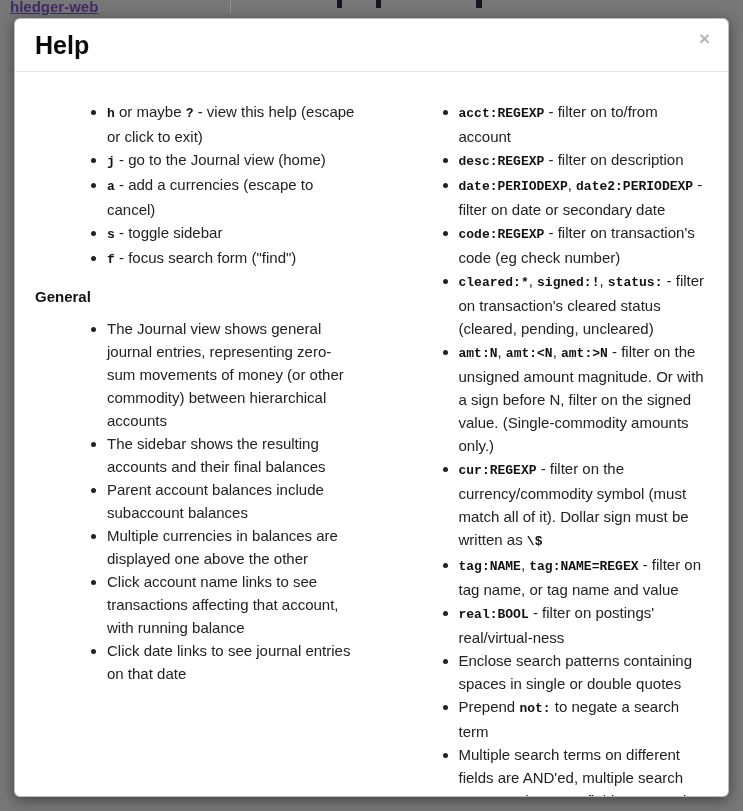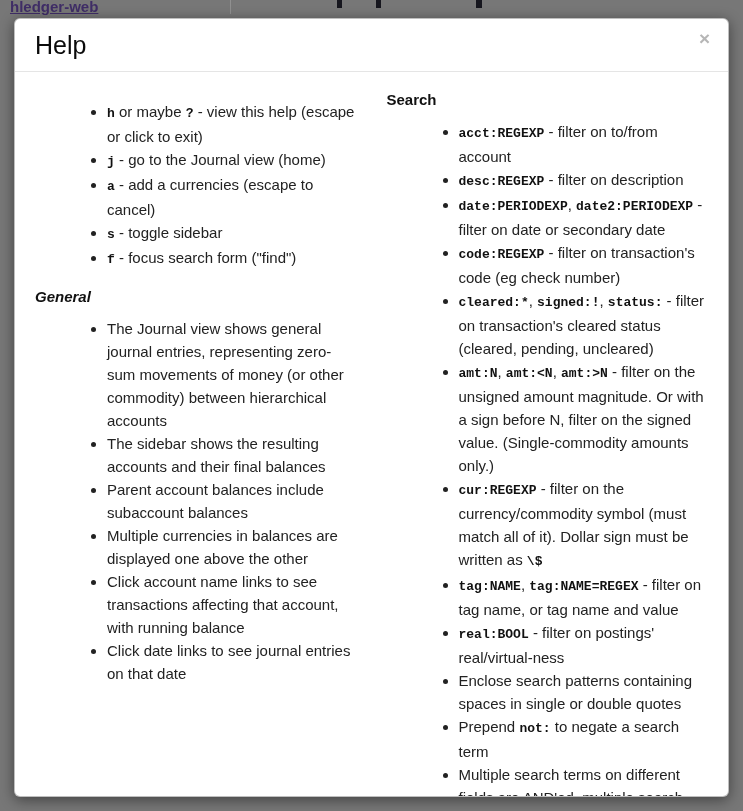--- a/index.html
+++ b/index.html
@@ -38,37 +38,37 @@
   .modal{
     position:absolute;left:14px;top:18px;width:715px;height:779px;
     background:#ffffff;border:1px solid rgba(0,0,0,.25);border-radius:6px;
     box-shadow:0 3px 14px rgba(0,0,0,.45);
     overflow:hidden;
   }
   .modal-header{
     position:relative;padding:12px 20px;border-bottom:1px solid var(--border);
   }
   .modal-title{
-    margin:0;font-size:25px;font-weight:400;line-height:28px;color:var(--title);
+    margin:0;font-size:25px;font-weight:700;line-height:28px;color:var(--title);
   }
   .close-btn{
     position:absolute;top:8px;right:14px;border:0;background:none;padding:2px 4px;
     font-size:19px;font-weight:700;color:var(--close);cursor:pointer;line-height:1;
     font-family:"Liberation Sans", sans-serif;
   }
   .modal-body{
     display:flex;padding:18px 20px 0;
   }
   .col{width:50%;}
   .col-left{padding-right:15px;}
   .col-right{padding-left:15px;}
   .section-heading{
     margin:0 0 8px;font-size:15px;font-weight:700;line-height:20px;color:var(--heading);
   }
-  .section-heading.spaced{margin-top:2px;font-style:italic;}
+  .section-heading.spaced{margin-top:2px;}
   ul.help-list{
     margin:10px 0 16px;padding-left:36px;
   }
   ul.help-list li{
     font-size:15px;line-height:23px;color:var(--text);margin-left:36px;
   }
   ul.help-list li code{
     font-family:"Liberation Mono", monospace;
     font-weight:700;font-size:13px;color:var(--code);
     background:none;padding:0;
@@ -103,21 +103,20 @@
       <ul class="help-list">
           <li><span>The Journal view shows general journal entries, representing zero-sum movements of money (or other commodity) between hierarchical accounts</span></li>
           <li><span>The sidebar shows the resulting accounts and their final balances</span></li>
           <li><span>Parent account balances include subaccount balances</span></li>
           <li><span>Multiple currencies in balances are displayed one above the other</span></li>
           <li><span>Click account name links to see transactions affecting that account, with running balance</span></li>
           <li><span>Click date links to see journal entries on that date</span></li>
         </ul>
     </div>
     <div class="col col-right">
-      <h4 class="section-heading">Search</h4>
       <ul class="help-list">
           <li><code>acct:REGEXP</code><span> - filter on to/from account</span></li>
           <li><code>desc:REGEXP</code><span> - filter on description</span></li>
           <li><code>date:PERIODEXP</code><span>, </span><code>date2:PERIODEXP</code><span> - filter on date or secondary date</span></li>
           <li><code>code:REGEXP</code><span> - filter on transaction's code (eg check number)</span></li>
           <li><code>cleared:*</code><span>, </span><code>signed:!</code><span>, </span><code>status:</code><span> - filter on transaction's cleared status (cleared, pending, uncleared)</span></li>
           <li><code>amt:N</code><span>, </span><code>amt:&lt;N</code><span>, </span><code>amt:&gt;N</code><span> - filter on the unsigned amount magnitude. Or with a sign before N, filter on the signed value. (Single-commodity amounts only.)</span></li>
           <li><code>cur:REGEXP</code><span> - filter on the currency/commodity symbol (must match all of it). Dollar sign must be written as </span><code>\$</code></li>
           <li><code>tag:NAME</code><span>, </span><code>tag:NAME=REGEX</code><span> - filter on tag name, or tag name and value</span></li>
           <li><code>real:BOOL</code><span> - filter on postings' real/virtual-ness</span></li>

